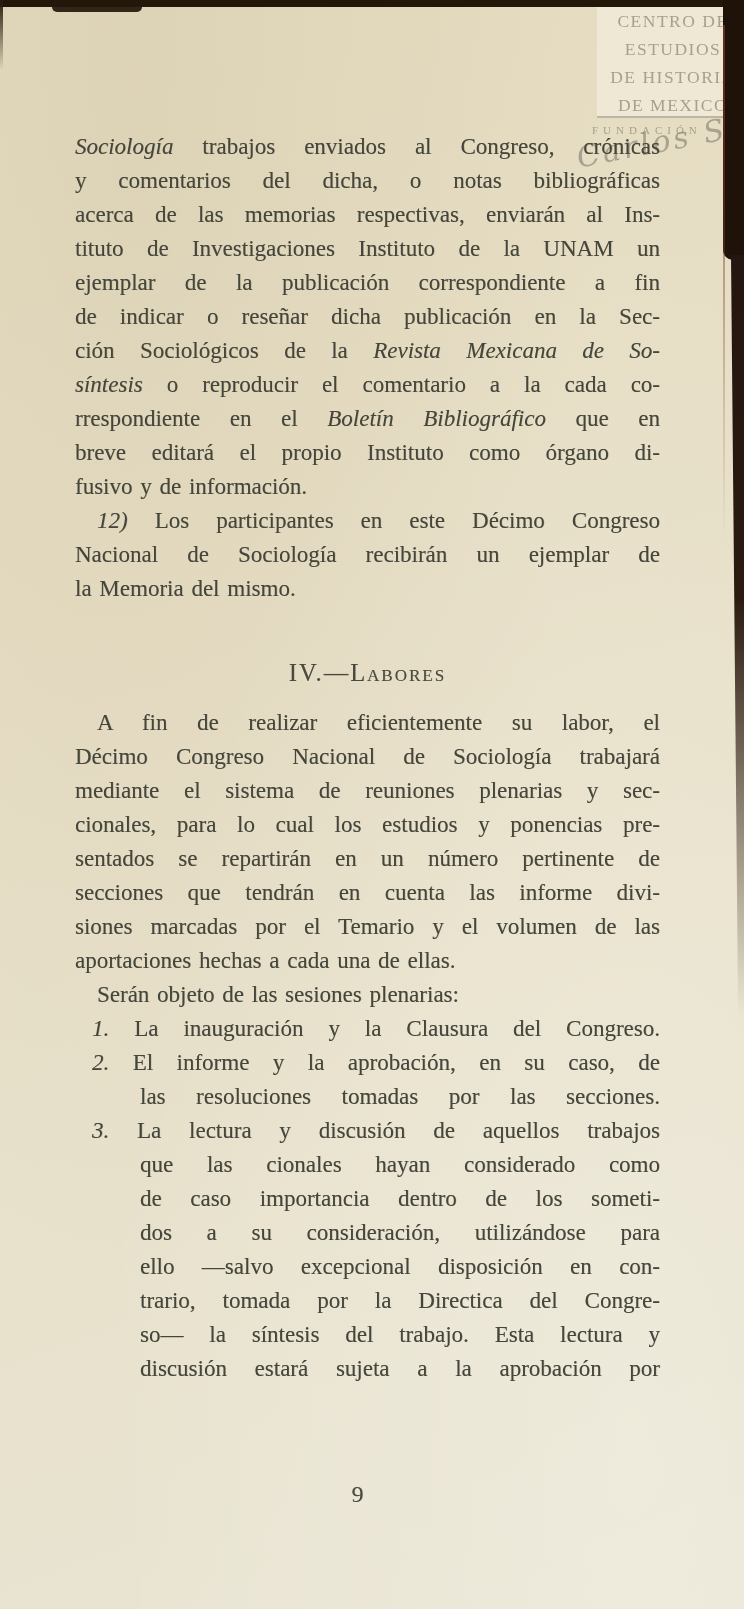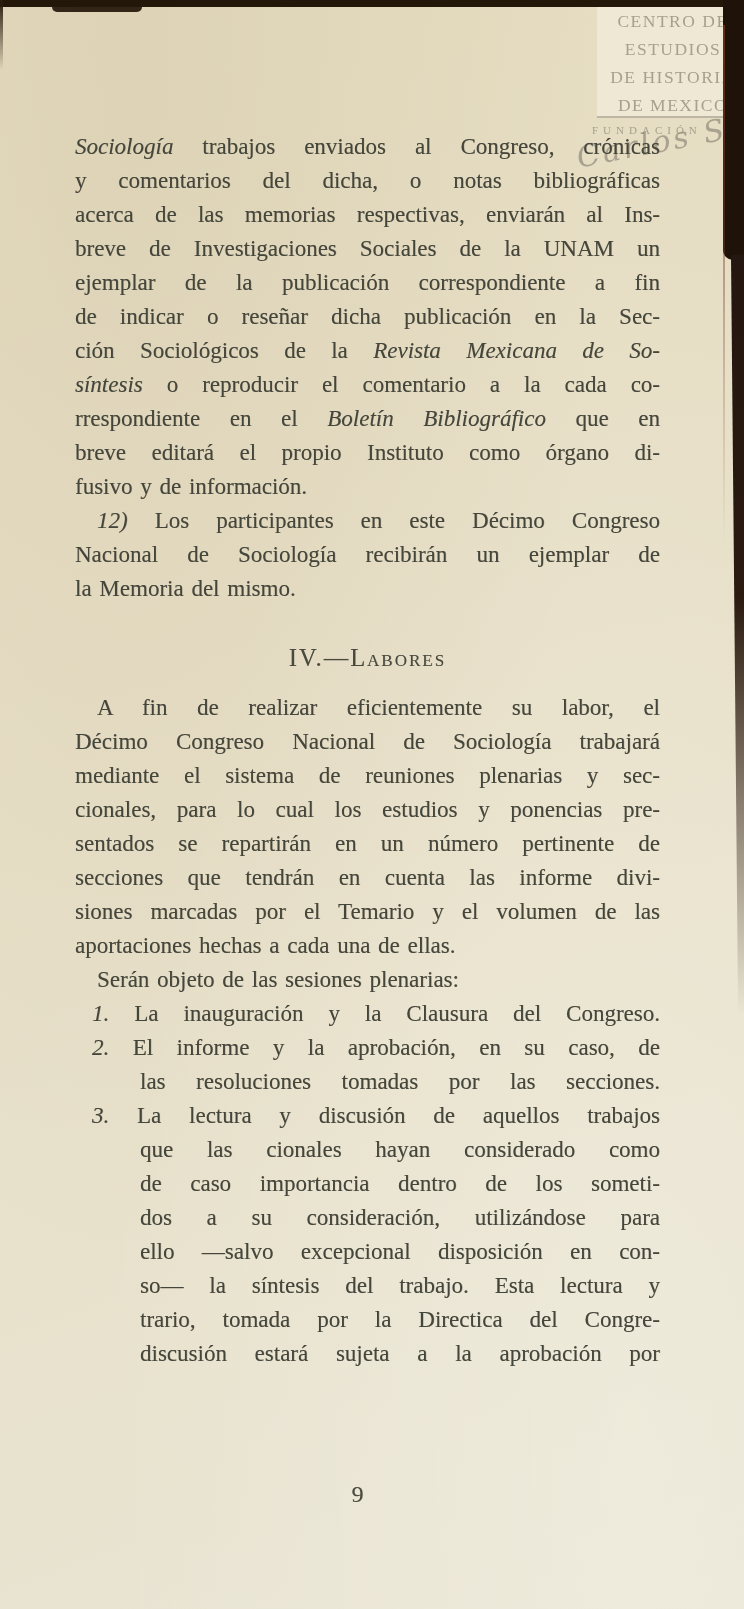--- a/index.html
+++ b/index.html
@@ -18,21 +18,21 @@
     word-spacing:2px;
     text-shadow:0.4px 0.4px 0.6px rgba(60,60,48,0.35);
   }
   .line{min-height:34px;}
   .j{text-align:justify;text-align-last:justify;}
   .ind1{padding-left:22px;}
   .ind2{padding-left:17px;}
   .ind3{padding-left:65px;}
   .it{font-style:italic;}
   .section-heading{
-    margin-top:35px;margin-bottom:16px;height:34px;line-height:34px;
+    margin-top:50px;margin-bottom:16px;height:34px;line-height:34px;
     text-align:left;text-align-last:center;
     font-variant:small-caps;letter-spacing:2px;font-size:24.5px;color:#494a3e;
   }
   .page-number{
     position:absolute;left:75px;top:1477px;width:565px;z-index:3;
     text-align:center;font-size:24px;line-height:34px;color:#4a4b40;
     text-shadow:0.4px 0.4px 0.6px rgba(60,60,48,0.35);
   }
   
   .stamp-box{
@@ -75,21 +75,21 @@
   <div>DE MEXICO</div>
 </div>
 <div class="stamp-foundation">FUNDACIÓN</div>
 <div class="signature">Carlos Slim</div>
 
 <div class="text-block">
   <div id="part1">
       <div class="line j"><span class="it">Sociología</span><span> trabajos enviados al Congreso, crónicas</span></div>
       <div class="line j"><span>y comentarios del dicha, o notas bibliográficas</span></div>
       <div class="line j"><span>acerca de las memorias respectivas, enviarán al Ins-</span></div>
-      <div class="line j"><span>breve de Investigaciones Sociales de la UNAM un</span></div>
+      <div class="line j"><span>tituto de Investigaciones Instituto de la UNAM un</span></div>
       <div class="line j"><span>ejemplar de la publicación correspondiente a fin</span></div>
       <div class="line j"><span>de indicar o reseñar dicha publicación en la Sec-</span></div>
       <div class="line j"><span>ción Sociológicos de la </span><span class="it">Revista Mexicana de So-</span></div>
       <div class="line j"><span class="it">síntesis</span><span> o reproducir el comentario a la cada co-</span></div>
       <div class="line j"><span>rrespondiente en el </span><span class="it">Boletín Bibliográfico</span><span> que en</span></div>
       <div class="line j"><span>breve editará el propio Instituto como órgano di-</span></div>
       <div class="line"><span>fusivo y de información.</span></div>
       <div class="line j ind1"><span class="it">12)</span><span> Los participantes en este Décimo Congreso</span></div>
       <div class="line j"><span>Nacional de Sociología recibirán un ejemplar de</span></div>
       <div class="line"><span>la Memoria del mismo.</span></div>
@@ -106,22 +106,22 @@
       <div class="line"><span>aportaciones hechas a cada una de ellas.</span></div>
       <div class="line ind1"><span>Serán objeto de las sesiones plenarias:</span></div>
       <div class="line j ind2"><span class="it">1.</span><span> La inauguración y la Clausura del Congreso.</span></div>
       <div class="line j ind2"><span class="it">2.</span><span> El informe y la aprobación, en su caso, de</span></div>
       <div class="line j ind3"><span>las resoluciones tomadas por las secciones.</span></div>
       <div class="line j ind2"><span class="it">3.</span><span> La lectura y discusión de aquellos trabajos</span></div>
       <div class="line j ind3"><span>que las cionales hayan considerado como</span></div>
       <div class="line j ind3"><span>de caso importancia dentro de los someti-</span></div>
       <div class="line j ind3"><span>dos a su consideración, utilizándose para</span></div>
       <div class="line j ind3"><span>ello —salvo excepcional disposición en con-</span></div>
+      <div class="line j ind3"><span>trario, tomada por la Directica del Congre-</span></div>
       <div class="line j ind3"><span>so— la síntesis del trabajo. Esta lectura y</span></div>
-      <div class="line j ind3"><span>trario, tomada por la Directica del Congre-</span></div>
       <div class="line j ind3"><span>discusión estará sujeta a la aprobación por</span></div>
     </div>
 </div>
 
 <div class="page-number">9</div>
 
 <div class="edge edge-top"></div>
 <div class="edge edge-top-bump"></div>
 <div class="edge edge-left"></div>
 <div class="edge edge-right-top"></div>

